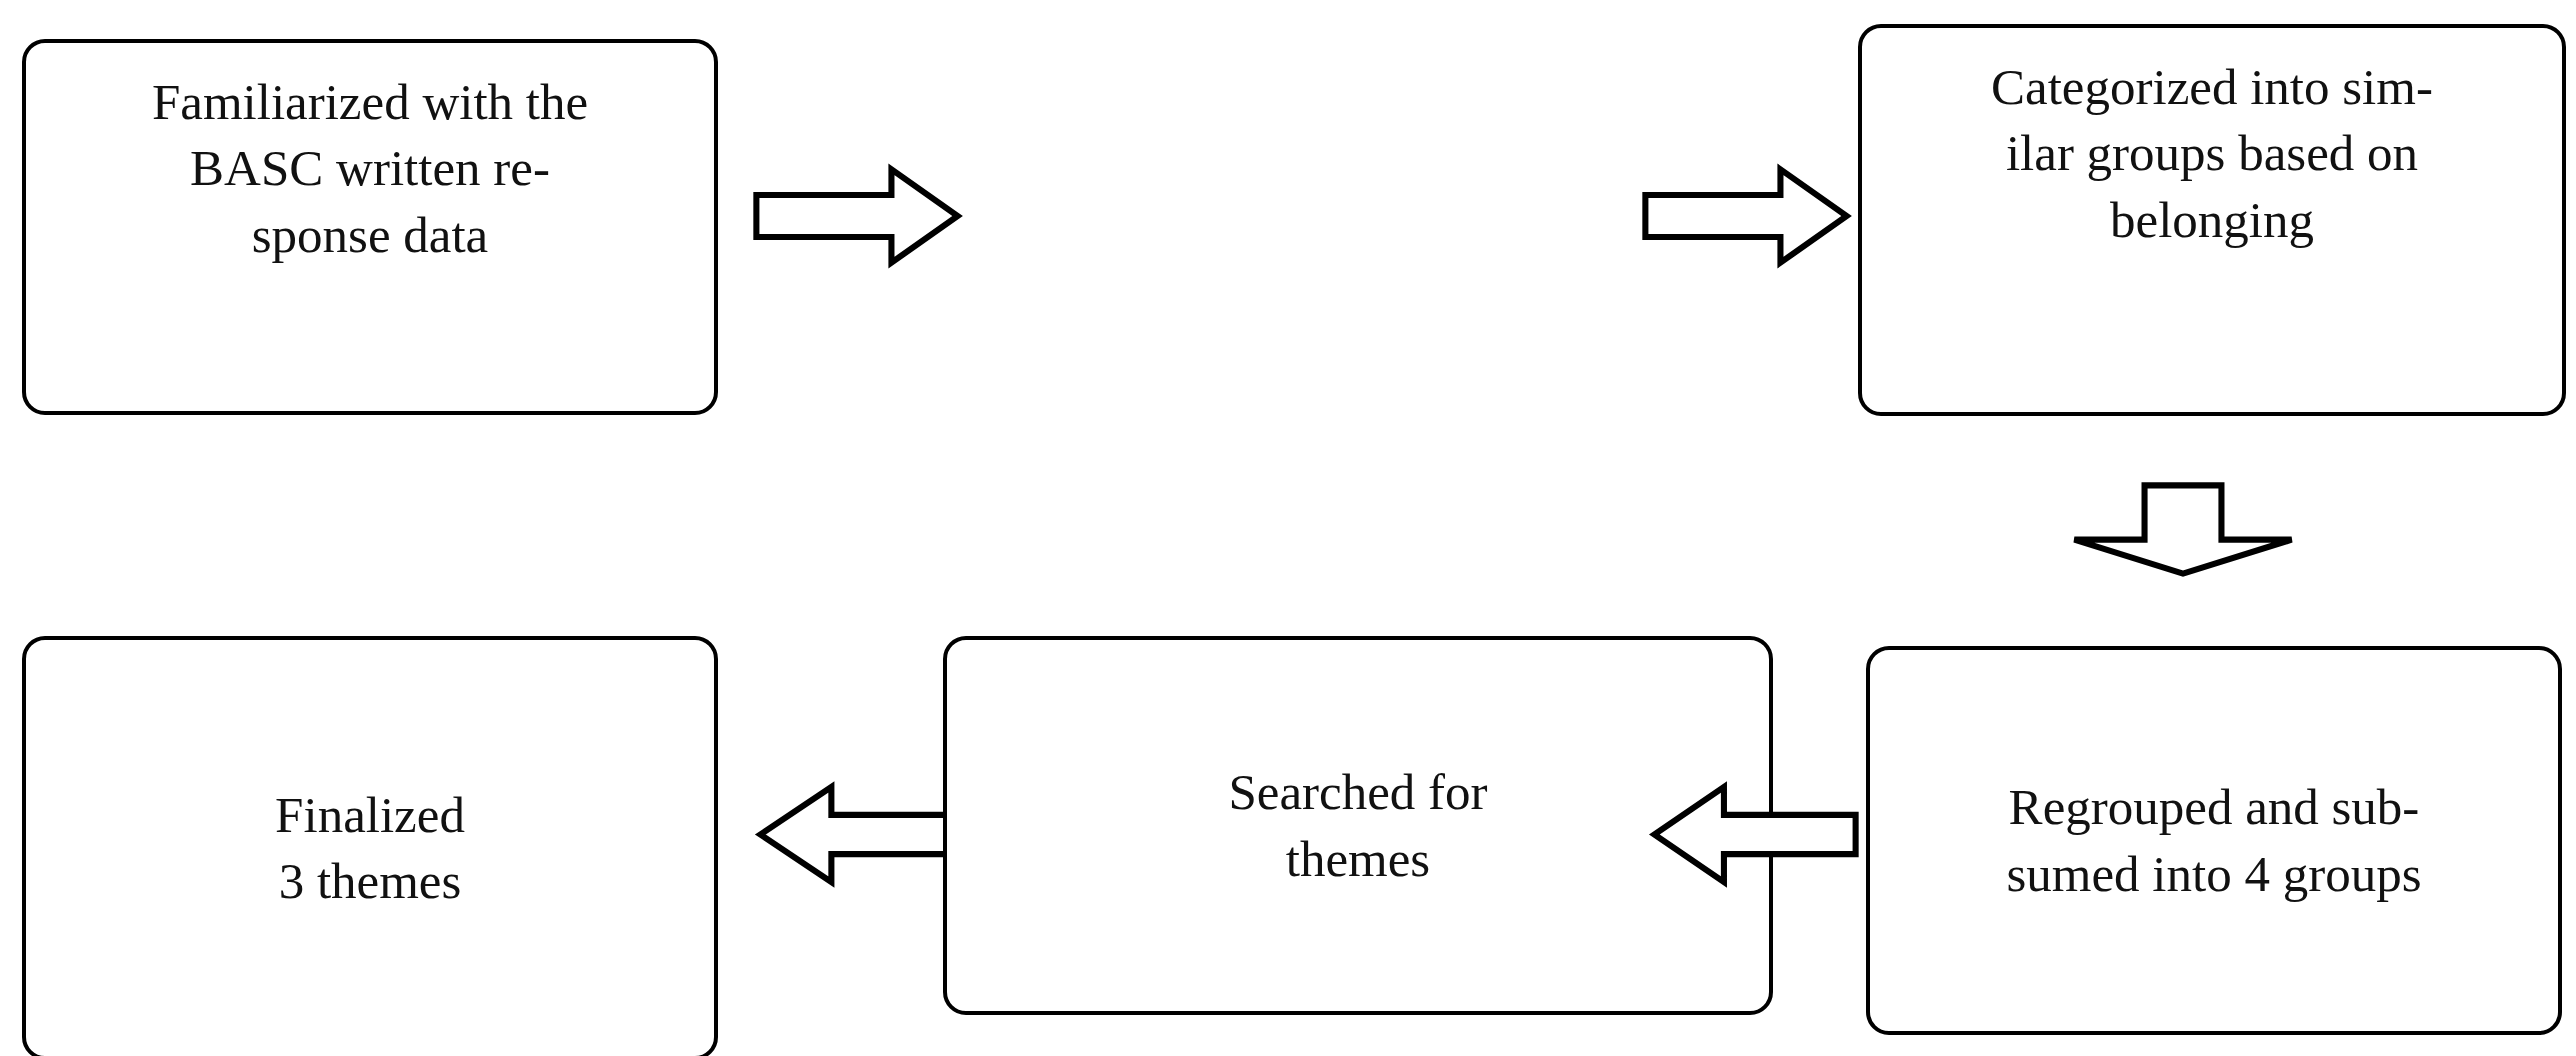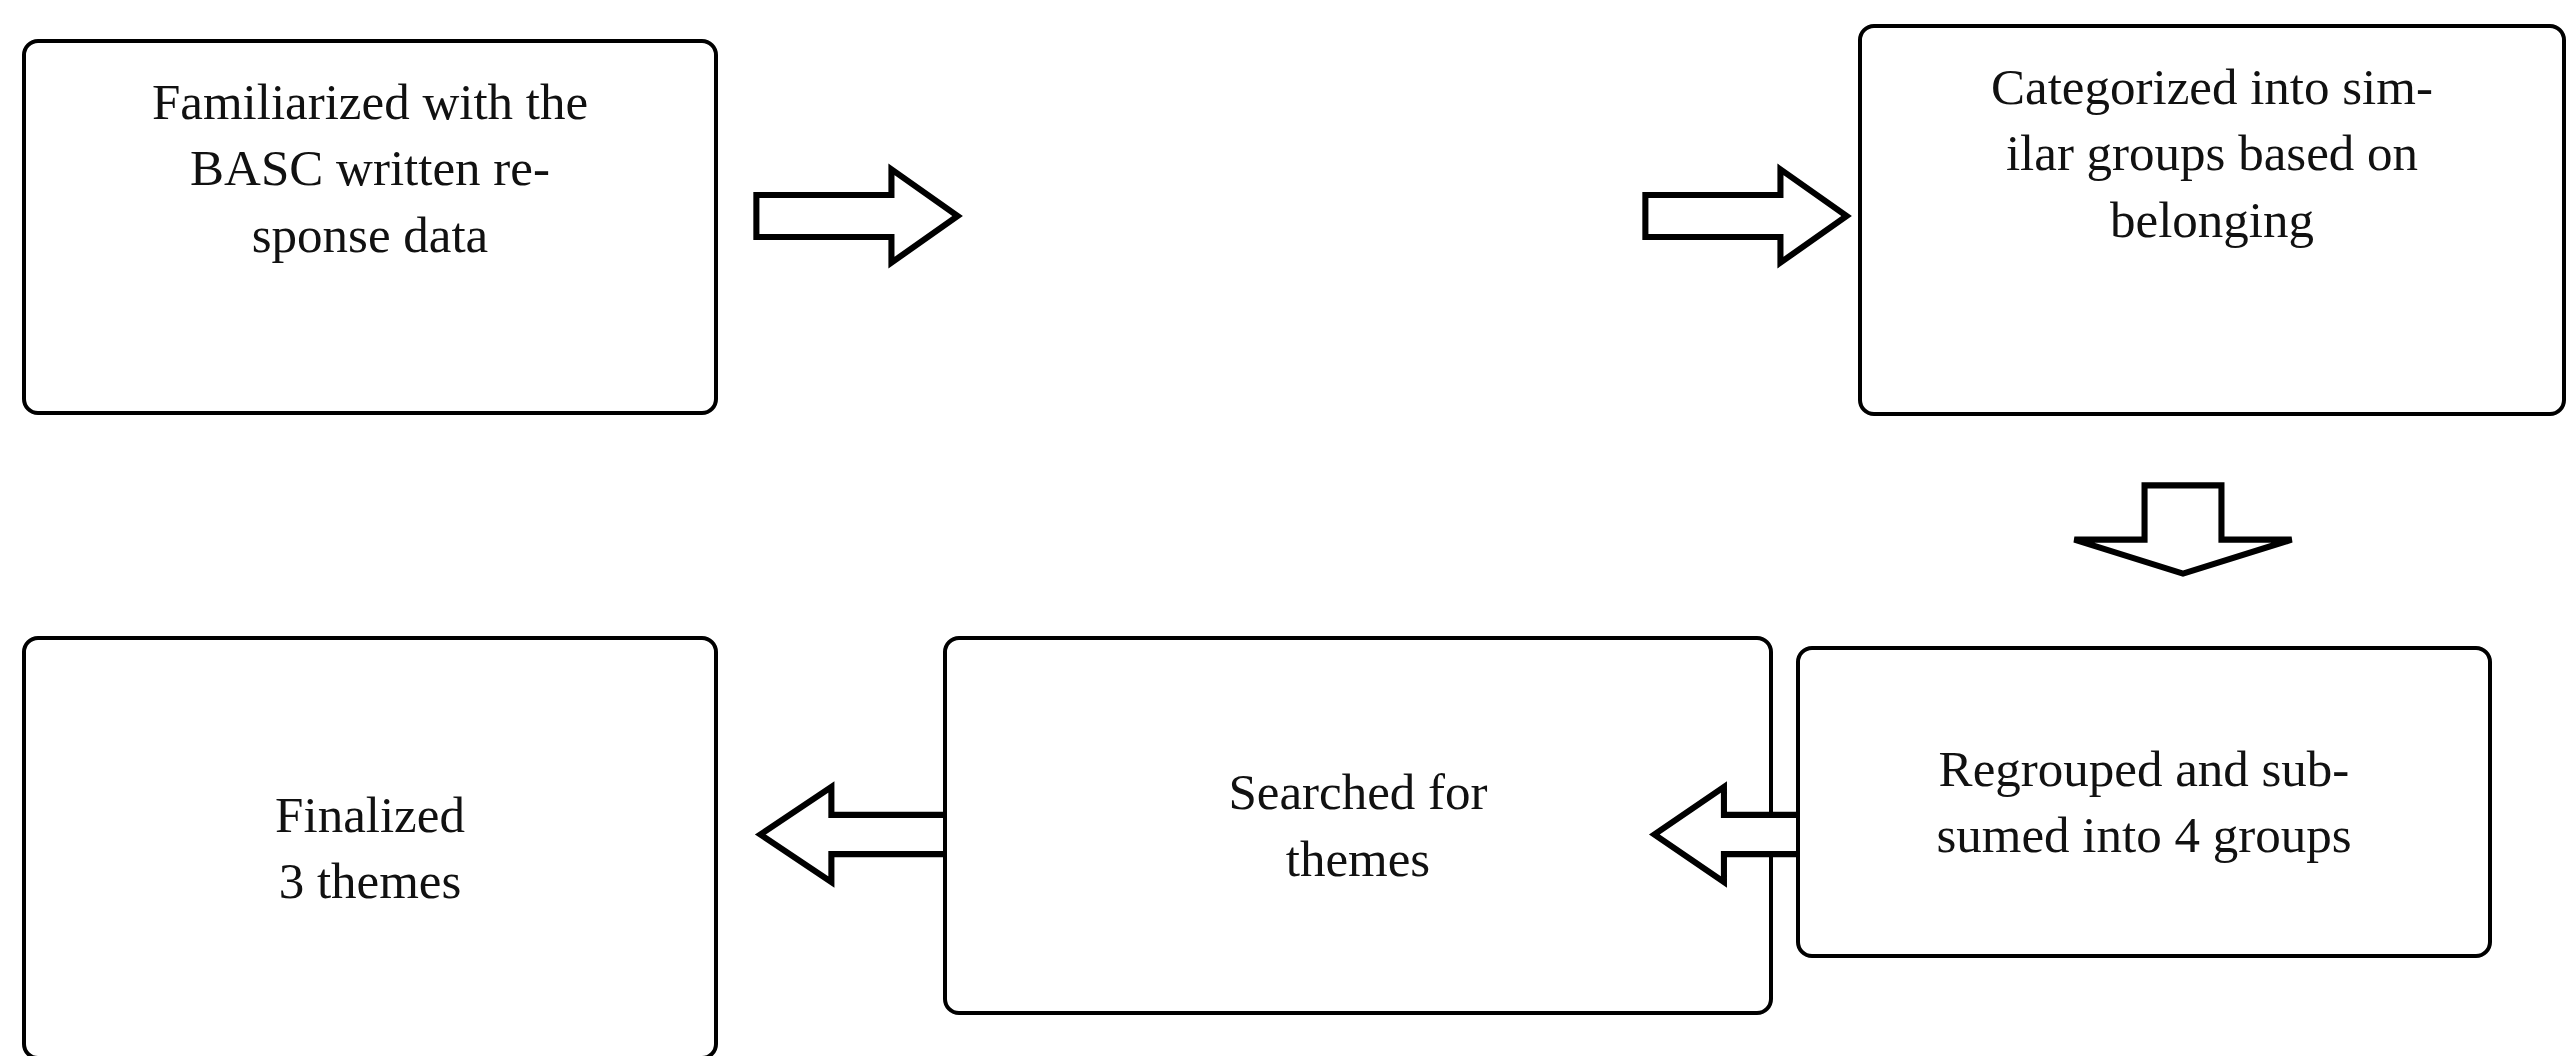--- a/index.html
+++ b/index.html
@@ -13,21 +13,21 @@
     height: 1057px;
     background: #ffffff;
     overflow: hidden;
     font-family: "Liberation Serif", "DejaVu Serif", serif;
   }
   .node {
     position: absolute;
     box-sizing: border-box;
     background: #ffffff;
     border: 4.7px solid #000000;
-    border-radius: 16px;
+    border-radius: 23px;
     display: flex;
     align-items: center;
     justify-content: center;
     text-align: center;
   }
   .node-text {
     font-family: "Liberation Serif", "DejaVu Serif", serif;
     font-size: 51px;
     line-height: 1.30;
     color: #111111;
@@ -106,19 +106,19 @@
     <div class="node-text">Searched for
 themes</div>
   </div>
 
   <div class="arrow" style="left:1651px; top:783px; width:208px; height:103px;">
     <svg viewBox="0 0 308 152" preserveAspectRatio="none">
       <polygon points="303,47 108,47 108,6 5,76 108,146 108,105 303,105"></polygon>
     </svg>
   </div>
 
-  <div class="node" style="left:1796px; top:646px; width:696px; height:312px;">
+  <div class="node" style="left:1866px; top:646px; width:696px; height:389px;">
     <div class="node-text">Regrouped and sub-
 sumed into 4 groups</div>
   </div>
 
 </div>
 
 
 </body></html>

